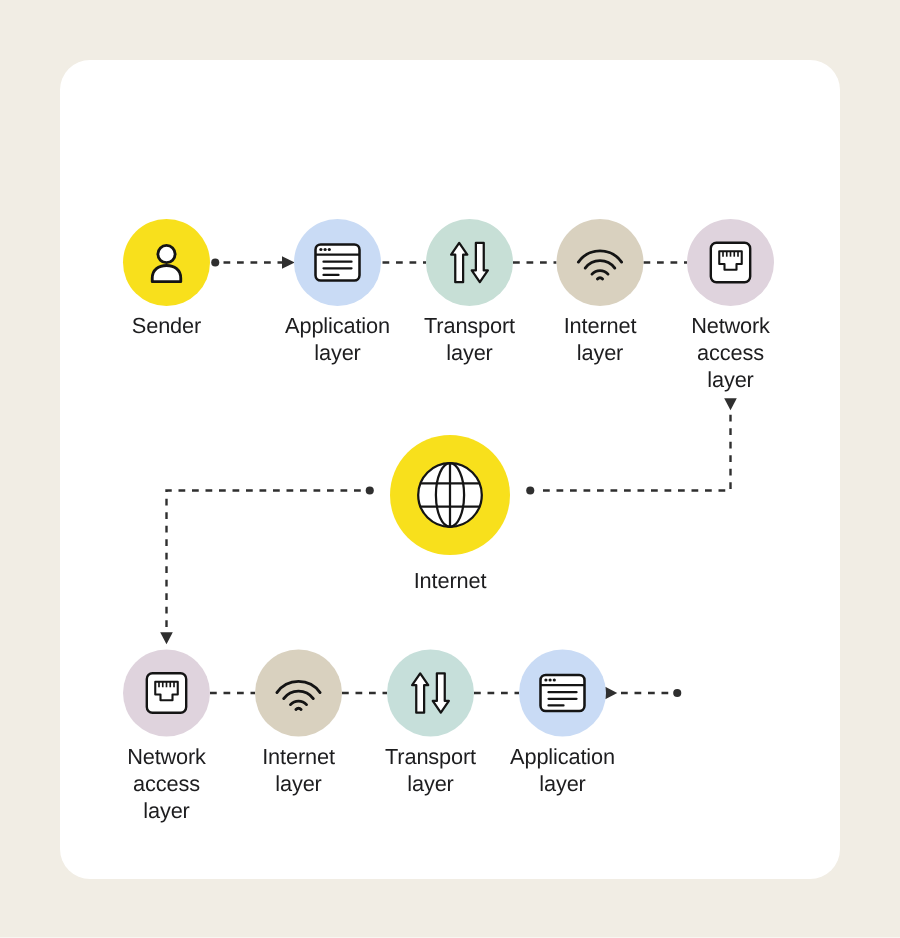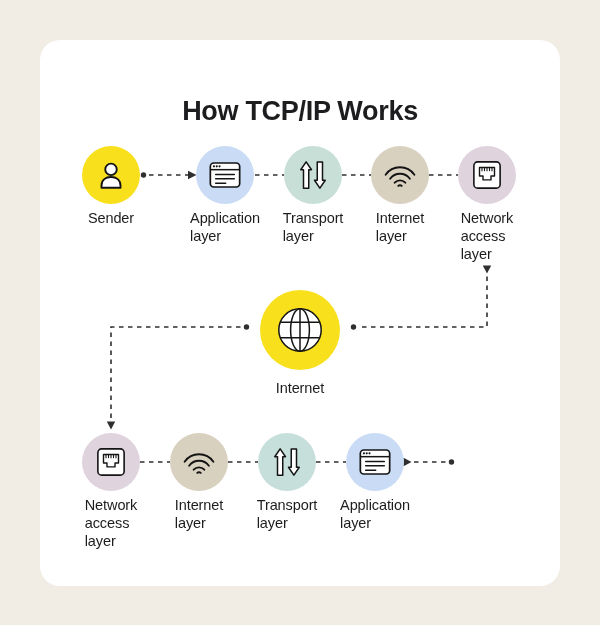--- a/index.html
+++ b/index.html
@@ -19,32 +19,31 @@
   .dash{stroke:#2F2F2F;stroke-width:1.6;stroke-dasharray:4.5 4.5;fill:none;}
   .dot{fill:#2F2F2F;}
   .arrow{fill:#2F2F2F;stroke:none;}
   .node{position:absolute;width:120px;display:flex;flex-direction:column;align-items:center;z-index:2;}
   .circle{
     width:58px;height:58px;border-radius:50%;
     display:flex;align-items:center;justify-content:center;flex:0 0 auto;
   }
   .circle.big{width:80px;height:80px;}
   .label{
-    margin-top:5px;font-size:14.5px;line-height:18px;
+    margin-top:5px;font-size:14.5px;line-height:18px;text-align:center;
     white-space:pre-line;color:#1D1D1F;letter-spacing:-0.1px;
   }
   .ic{display:block;}
   .ic *{vector-effect:non-scaling-stroke;}
 </style>
 </head>
 <body>
 
 <div class="page">
   <div class="card"></div>
-  <h1 class="title">How TCP/IP Works</h1>
 
   <svg class="connectors" width="600" height="625" viewBox="0 0 600 625">
     <g>
       <circle class="dot" cx="143.5" cy="175" r="2.7"></circle>
       <line class="dash" x1="149" y1="175" x2="188" y2="175"></line>
       <polygon class="arrow" points="188,170.8 188,179.2 196.5,175"></polygon>
     </g>
     <line class="dash" x1="255" y1="175" x2="284" y2="175"></line>
     <line class="dash" x1="342" y1="175" x2="371" y2="175"></line>
     <line class="dash" x1="429" y1="175" x2="458" y2="175"></line>

